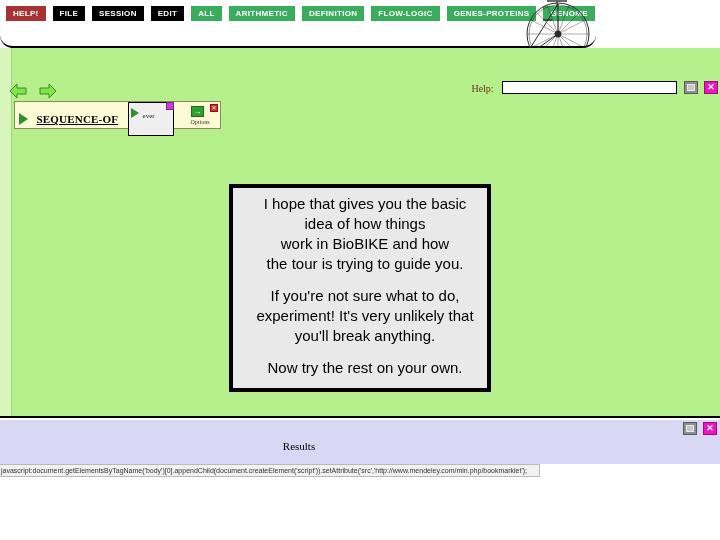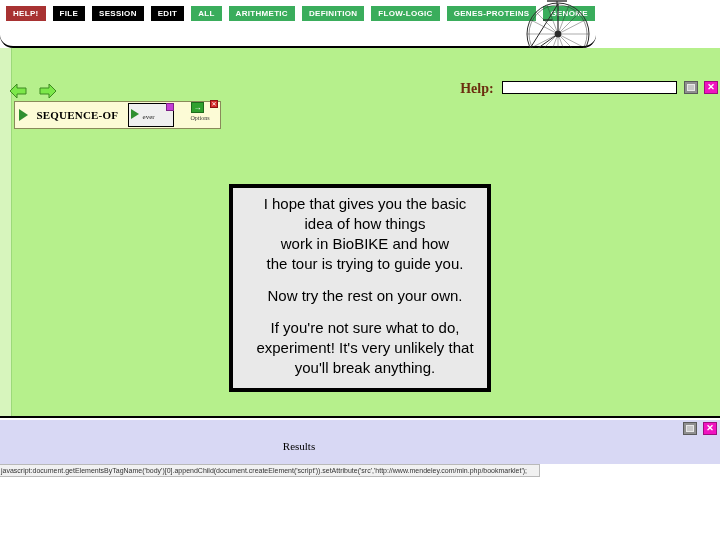--- a/index.html
+++ b/index.html
@@ -59,21 +59,21 @@
   }
 
   
   .navarrows { position: absolute; left: 8px; top: 34px; }
   .arrow { display: inline-block; width: 20px; height: 18px; margin-right: 6px; cursor: pointer; vertical-align: top; }
 
   
   .helpbar { position: absolute; right: 2px; top: 33px; height: 16px; }
   .helplabel {
     display: inline-block; font-family: "Liberation Serif", serif;
-    font-size: 14px; font-weight: bold; color: #6b2f10; vertical-align: top;
+    font-size: 10px; font-weight: normal; color: #6b2f10; vertical-align: top;
     line-height: 15px; margin-right: 4px; text-align: right;
   }
   .helpinput {
     display: inline-block; width: 175px; height: 13px;
     background: #ffffff; border: 1px solid #000;
     vertical-align: top; box-sizing: border-box;
     font-size: 9px; padding: 0 2px;
     font-family: "Liberation Sans", sans-serif;
   }
   .winbtn {
@@ -107,25 +107,25 @@
     border-left: 9px solid #2f8f2f;
     border-top: 6px solid transparent;
     border-bottom: 6px solid transparent;
     vertical-align: middle; margin: 0 4px 0 2px;
     cursor: pointer;
   }
   .seqlabel {
     display: inline-block; vertical-align: middle;
     font-family: "Liberation Serif", serif;
     font-size: 11px; font-weight: bold; color: #000;
-    letter-spacing: .2px; margin-right: 5px;
+    letter-spacing: .2px; margin-right: 5px; text-decoration: underline;
   }
   .argbox {
     display: inline-block; vertical-align: middle; position: relative;
-    height: 24px; width: 46px;
+    height: 34px; width: 46px;
     background: #efefef;
     border: 1px solid #000;
     box-sizing: border-box;
   }
   .argbox .tri2 {
     position: absolute; left: 2px; top: 5px;
     width: 0; height: 0;
     border-left: 8px solid #2f8f2f;
     border-top: 5px solid transparent;
     border-bottom: 5px solid transparent;
@@ -291,22 +291,22 @@
       </span>
       <span class="optbox">
         <span class="optarrow">→</span>
         <span class="opttext">Options</span>
         <span class="tag redx" style="right:-2px; top:-2px;">✕</span>
       </span>
     </div>
 
     <div class="dialog">
       <p>I hope that gives you the basic idea of how things<br>work in BioBIKE and how<br>the tour is trying to guide you.</p>
+      <p>If you're not sure what to do, experiment! It's very unlikely that you'll break anything.</p>
       <p>Now try the rest on your own.</p>
-      <p>If you're not sure what to do, experiment! It's very unlikely that you'll break anything.</p>
     </div>
   </div>
 
   <div class="resultsbar"></div>
   <div class="results">
     <div class="results-title">Results</div>
     <div class="results-winbtns">
       <span class="winbtn min"></span>
       <span class="winbtn close">✕</span>
     </div>

